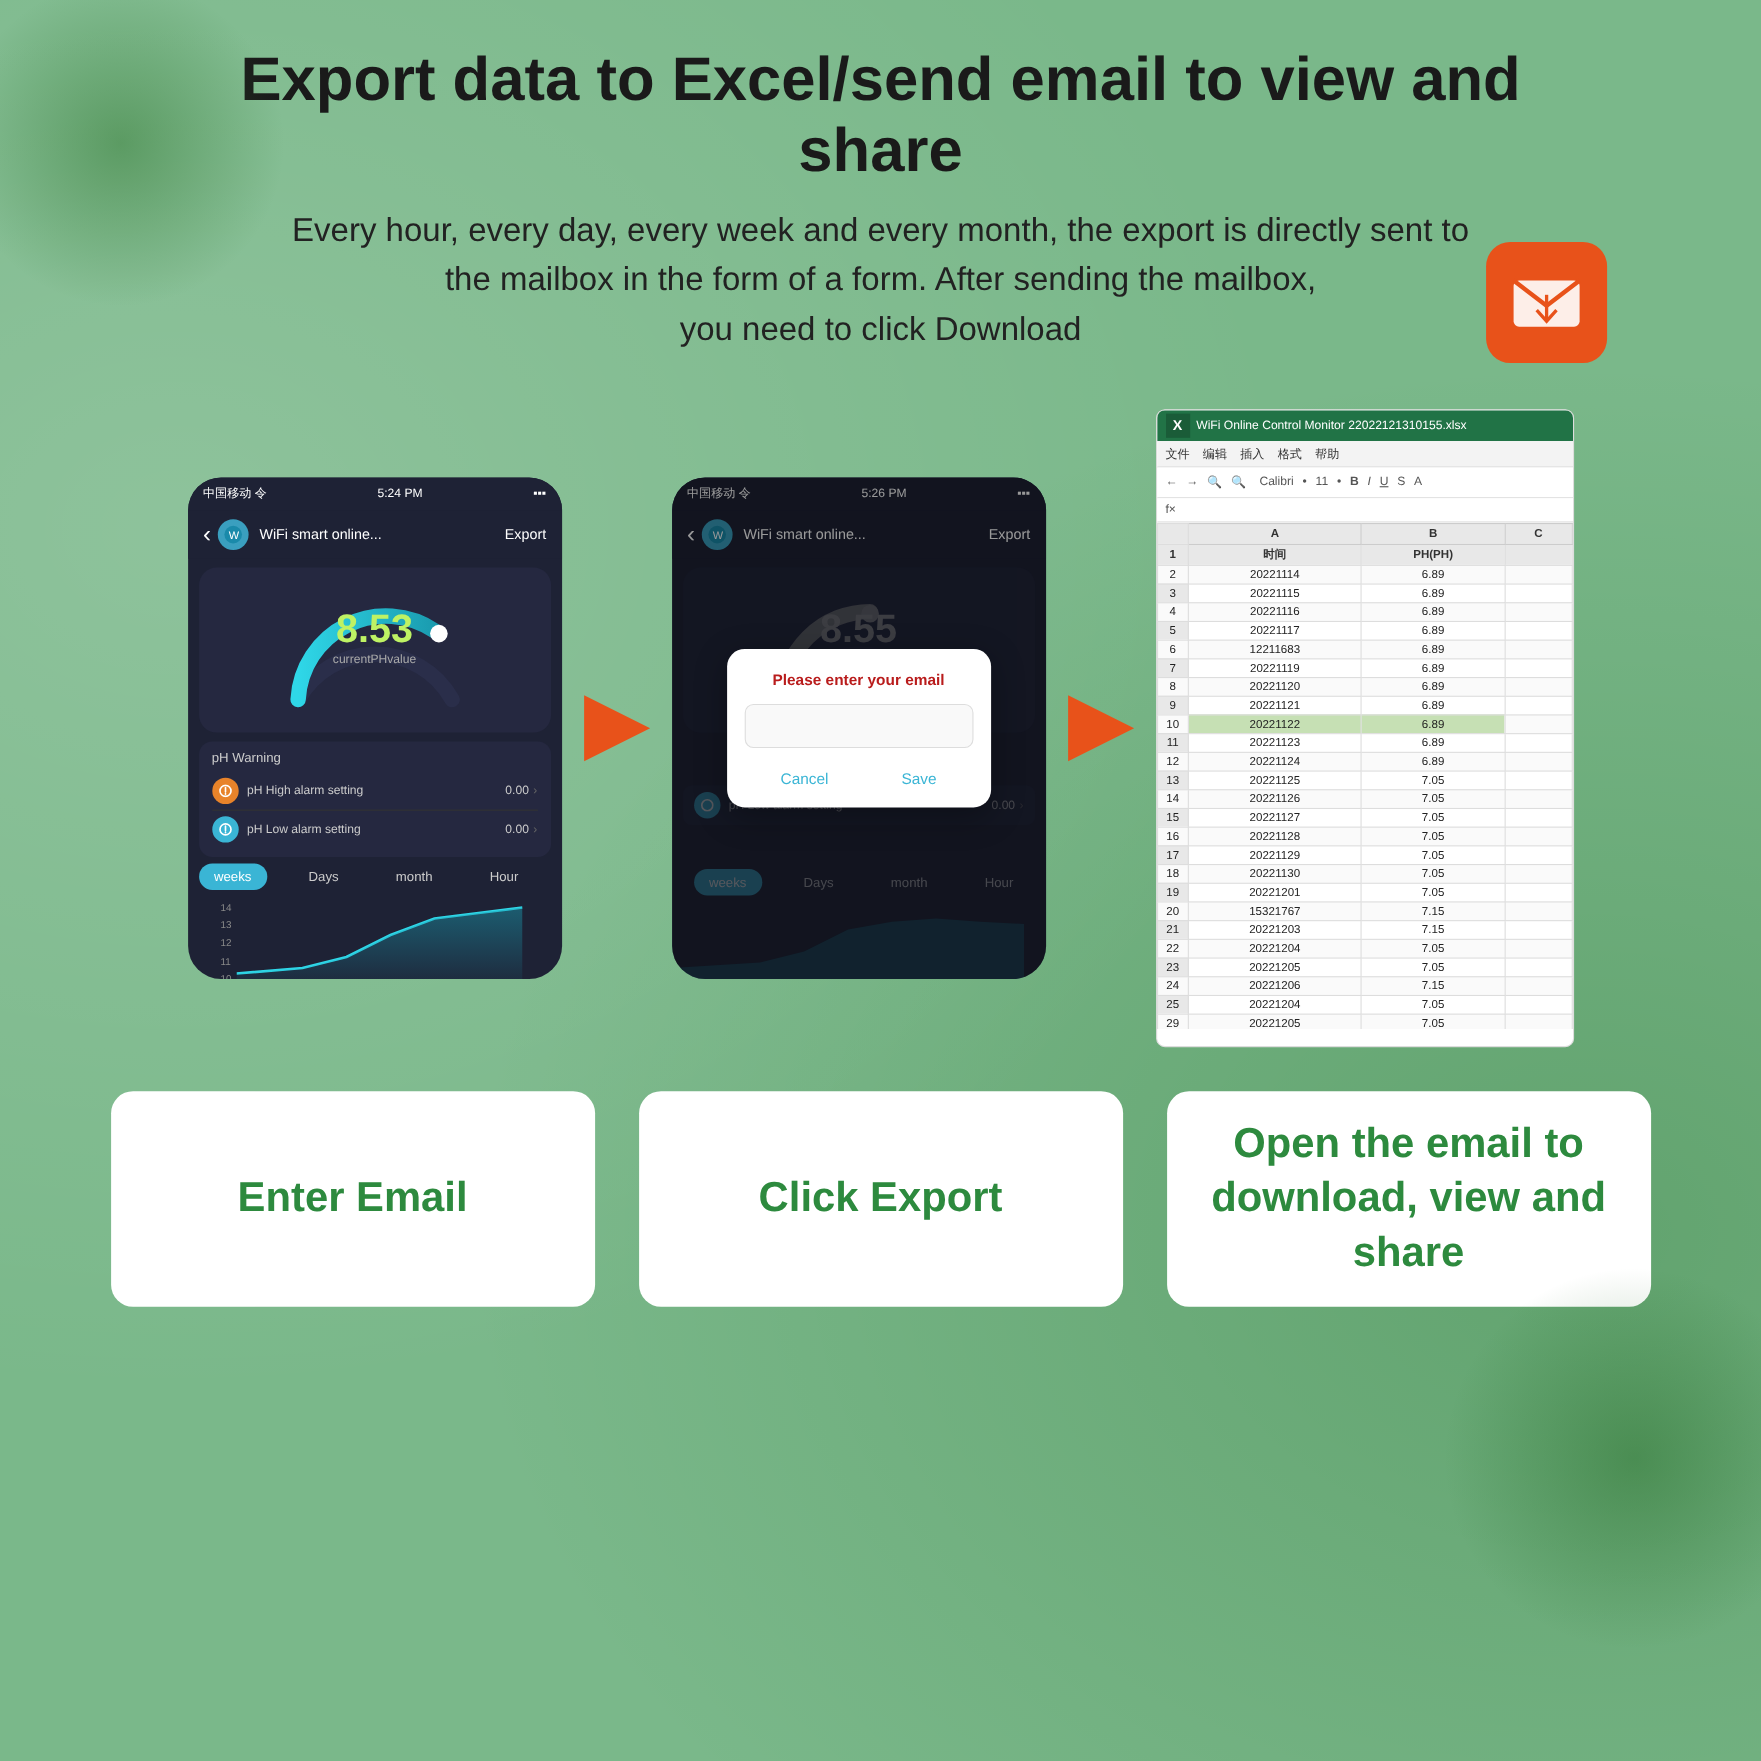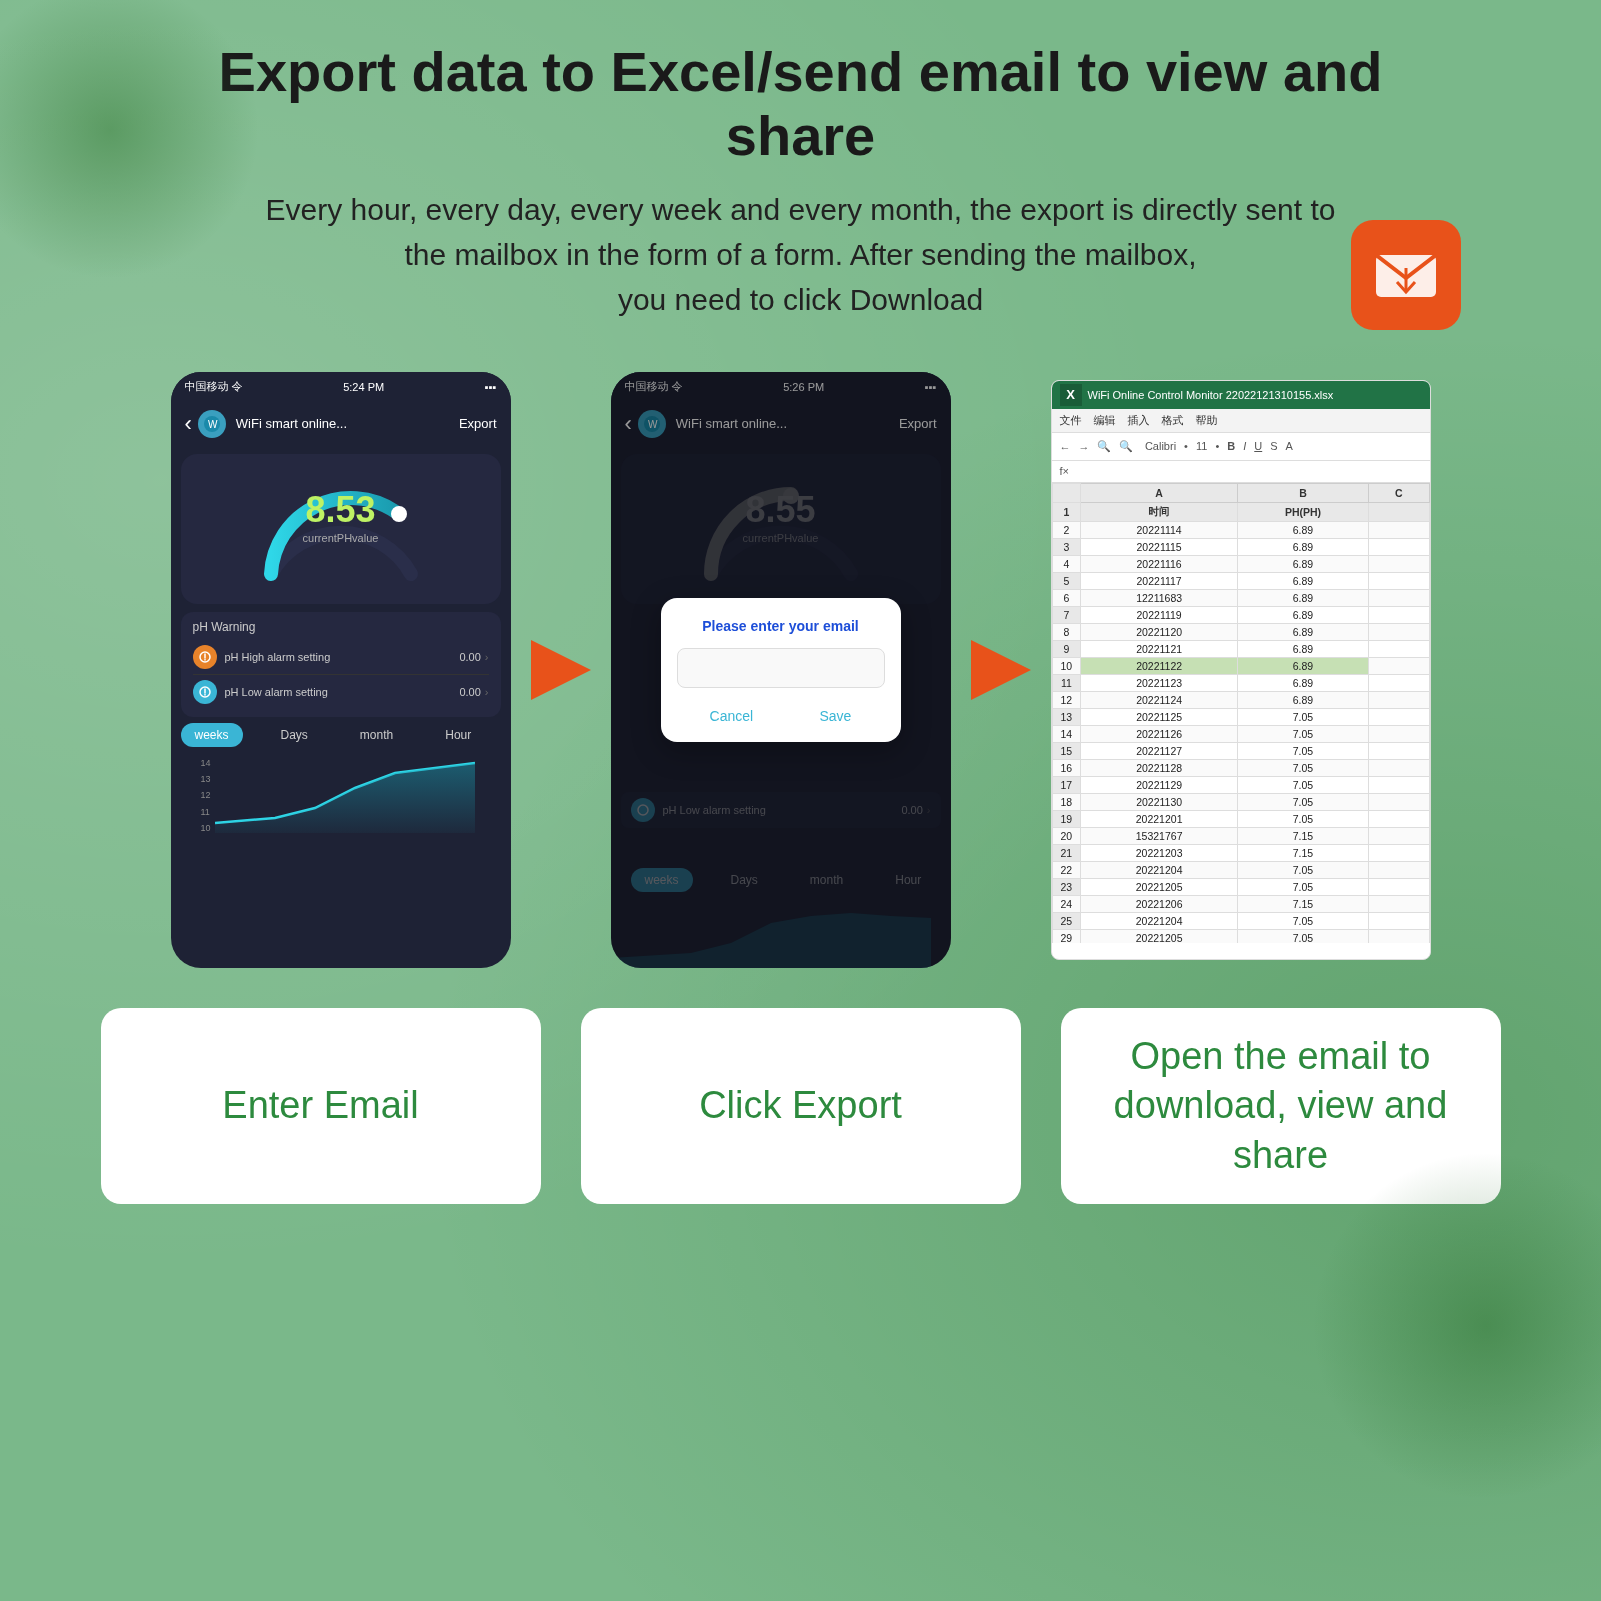--- a/index.html
+++ b/index.html
@@ -110,21 +110,21 @@
       height: 0;
       border-top: 30px solid transparent;
       border-bottom: 30px solid transparent;
       border-left: 60px solid #e8521a;
       position: relative;
     }
 
     
     .phone-mockup {
       width: 340px;
-      height: 596px;
+      height: 456px;
       background: #1e2235;
       border-radius: 30px;
       overflow: hidden;
       position: relative;
       flex-shrink: 0;
     }
 
     .phone-status-bar {
       background: #1e2235;
       height: 30px;
@@ -354,21 +354,21 @@
       background: white;
       border-radius: 16px;
       width: 240px;
       padding: 20px 16px 14px;
       box-shadow: 0 8px 30px rgba(0,0,0,0.3);
     }
     .dialog-title {
       font-size: 14px;
       font-weight: 700;
       text-align: center;
-      color: #1d4ed8;
+      color: #b91c1c;
       margin-bottom: 14px;
     }
     .dialog-input-area {
       border: 1px solid #ddd;
       border-radius: 8px;
       height: 40px;
       margin-bottom: 16px;
       background: #f9f9f9;
     }
     .dialog-buttons {
@@ -398,21 +398,21 @@
       flex: 1;
       max-width: 440px;
       min-height: 160px;
       display: flex;
       align-items: center;
       justify-content: center;
       padding: 24px;
     }
     .label-text {
       font-size: 38px;
-      font-weight: 400;
+      font-weight: 700;
       color: #2d8a3e;
       text-align: center;
       line-height: 1.3;
     }
 
     
     .gauge-wrapper {
       position: relative;
       display: flex;
       flex-direction: column;

